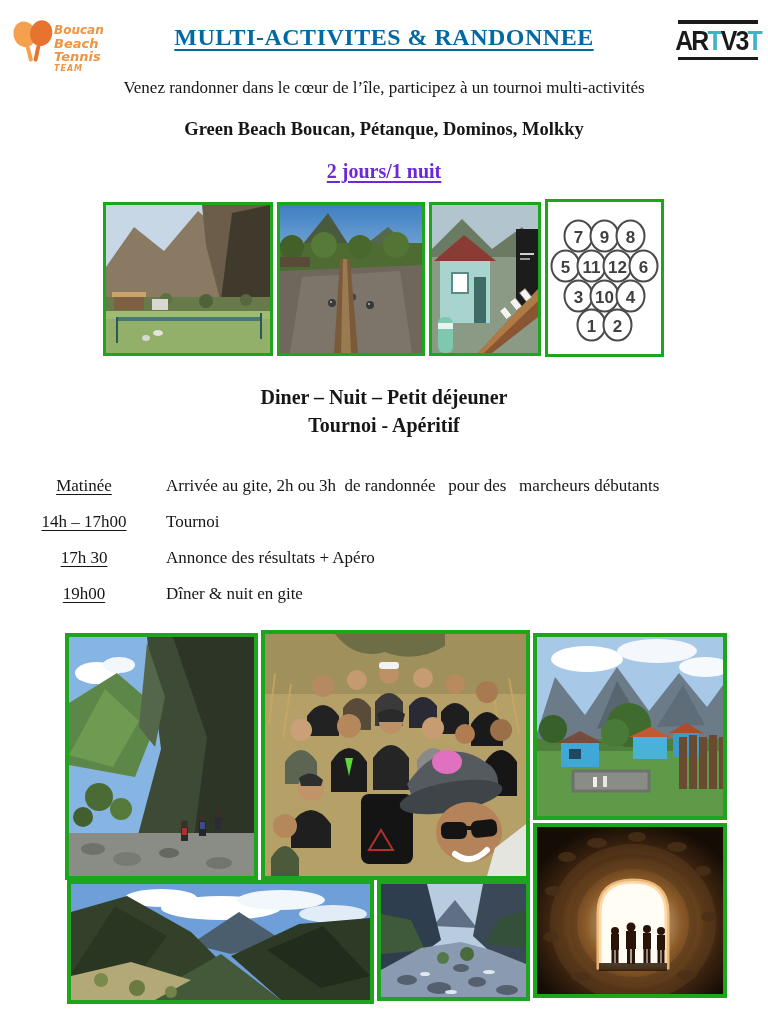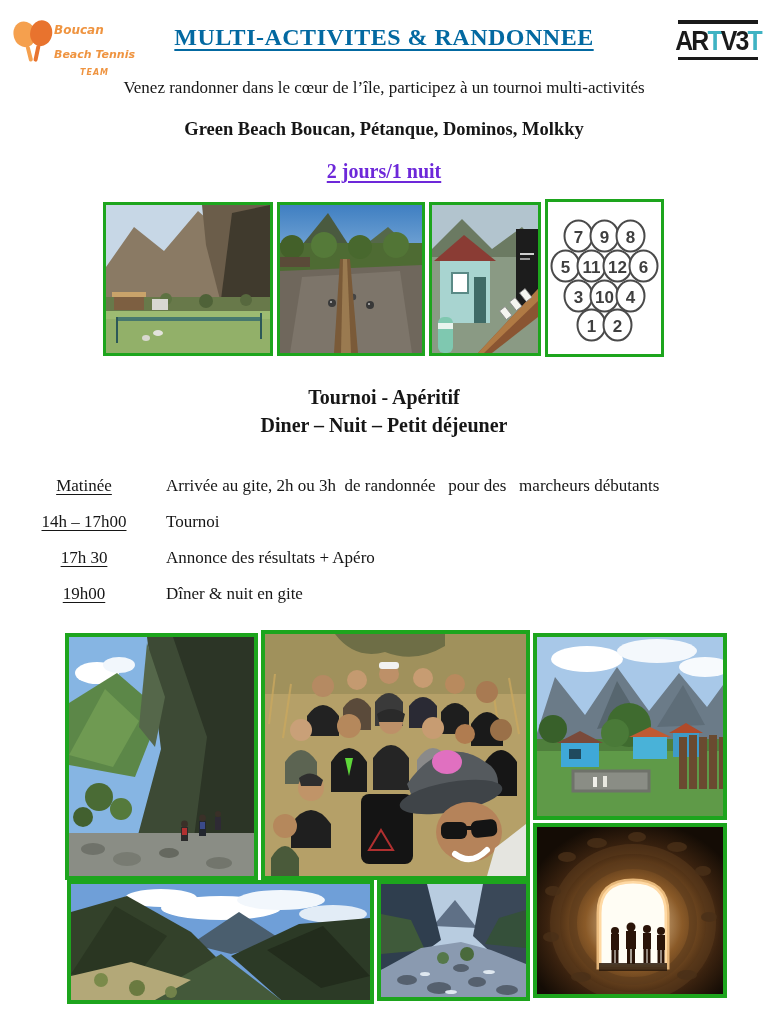--- a/index.html
+++ b/index.html
@@ -5,22 +5,22 @@
   html,body{margin:0;padding:0;background:#ffffff;}
   #page{position:relative;width:768px;height:1024px;background:#ffffff;overflow:hidden;
         font-family:"Liberation Serif", serif;color:#161616;}
 
   
   .logo{position:absolute;left:10px;top:18px;width:130px;height:60px;}
   .logo svg{position:absolute;left:0;top:0;}
   .logo-text{position:absolute;left:44px;top:6px;font-family:"DejaVu Sans",sans-serif;
              font-weight:bold;font-style:italic;color:#ef9440;line-height:1.05;}
   .logo-line1{font-size:12px;}
-  .logo-line2{font-size:11px;margin-top:12px;}
-  .logo-team{font-size:8px;text-align:center;margin-top:9px;letter-spacing:1px;}
+  .logo-line2{font-size:13px;}
+  .logo-team{font-size:8px;text-align:left;margin-top:1px;letter-spacing:1px;}
 
   .page-title{position:absolute;left:0;right:0;top:24px;text-align:center;
               font-size:24px;font-weight:bold;color:#0369a1;letter-spacing:.5px;}
   .page-title span{text-decoration:underline;text-underline-offset:4px;}
 
   .artvbt{position:absolute;left:678px;top:20px;width:80px;}
   .artvbt-bar-top{height:4px;background:#1a1a1a;margin-bottom:2px;}
   .artvbt-bar-bot{height:3px;background:#1a1a1a;margin-top:1px;}
   .artvbt-letters{display:flex;justify-content:center;align-items:center;
                   font-family:"Liberation Sans",sans-serif;font-weight:bold;
@@ -213,22 +213,22 @@
         <text x="30.5" y="95">3</text>
         <text x="56.5" y="95">10</text>
         <text x="82.5" y="95">4</text>
         <text x="43.5" y="124">1</text>
         <text x="69.5" y="124">2</text>
       </g>
     </svg>
   </div>
 
   <div class="program">
+    <div>Diner – Nuit – Petit déjeuner</div>
     <div>Tournoi - Apéritif</div>
-    <div>Diner – Nuit – Petit déjeuner</div>
   </div>
 
   <div class="schedule">
     <div class="sched-row">
       <div class="sched-time"><span>Matinée</span></div>
       <div class="sched-desc">Arrivée au gite, 2h ou 3h  de randonnée   pour des   marcheurs débutants</div>
     </div>
     <div class="sched-row">
       <div class="sched-time"><span>14h – 17h00</span></div>
       <div class="sched-desc">Tournoi</div>

